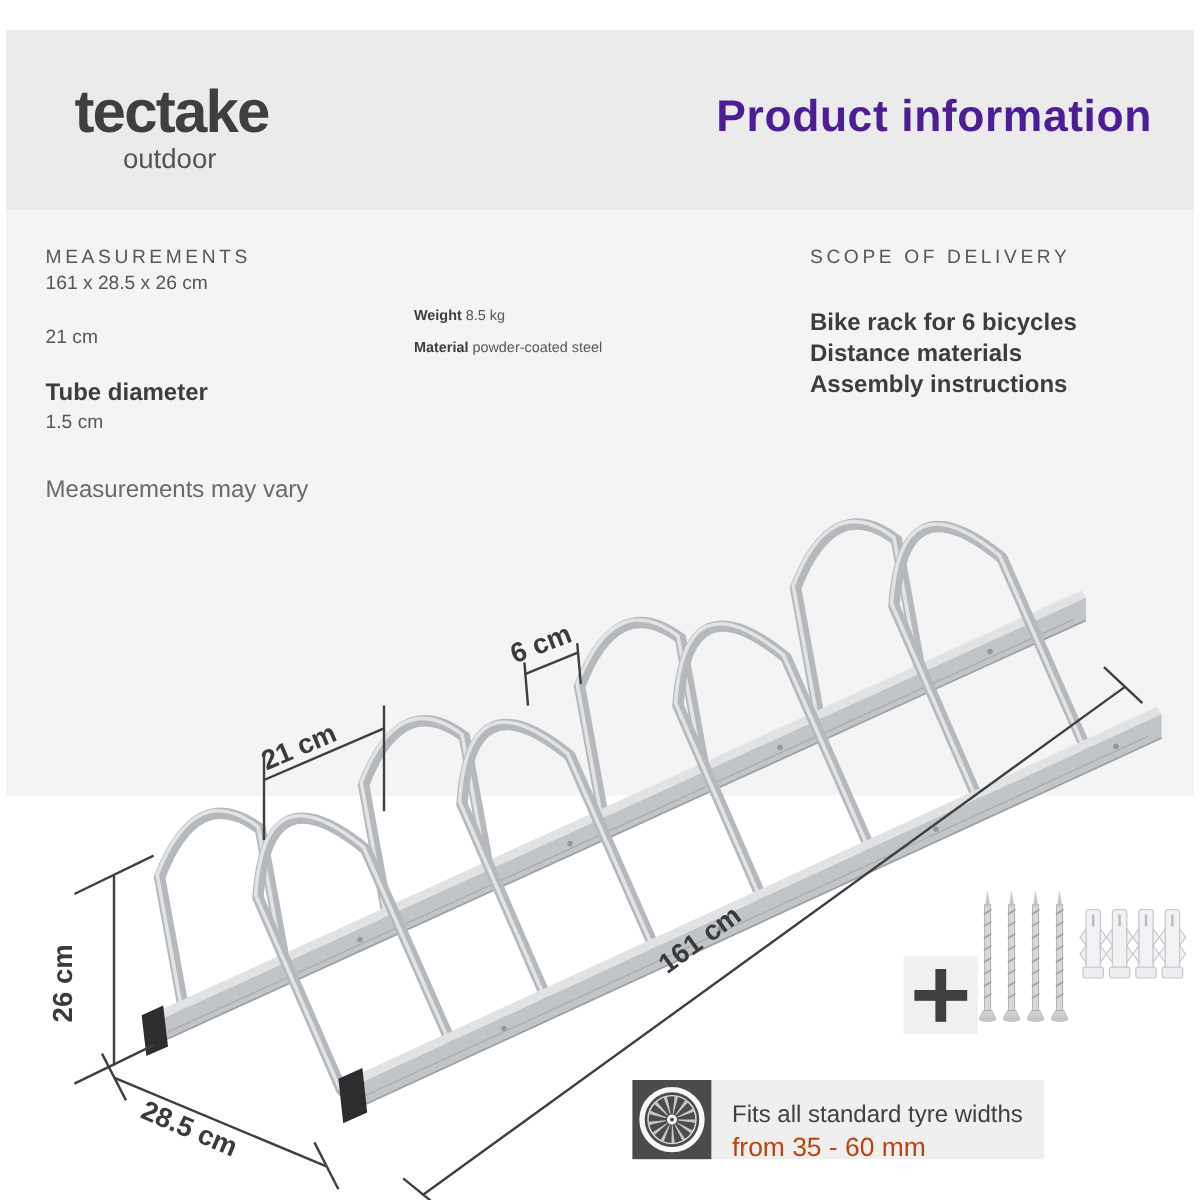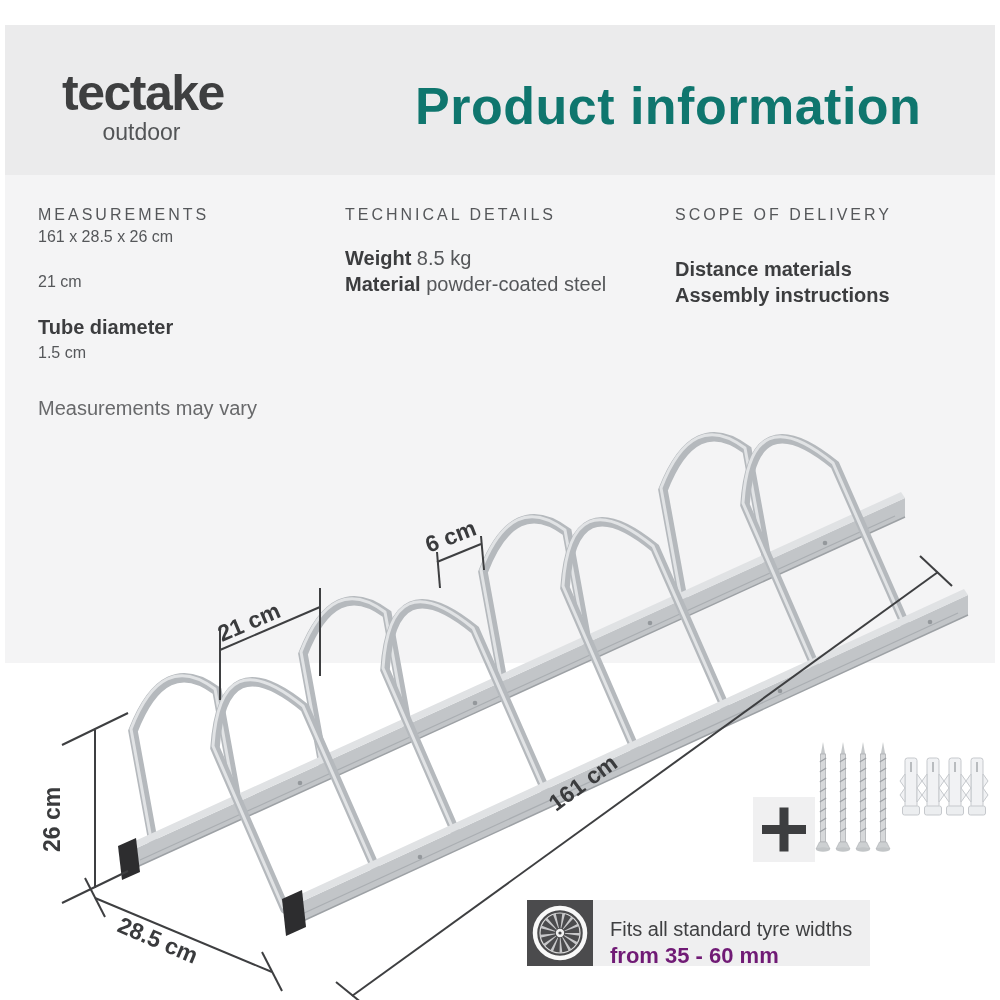--- a/index.html
+++ b/index.html
@@ -6,52 +6,52 @@
   .page{position:relative;width:1000px;height:1000px;background:#ffffff;overflow:hidden;
         font-family:"Liberation Sans",sans-serif;}
   .band{position:absolute;left:5px;right:5px;}
   .band.header{top:25px;height:150px;background:#ebebec;}
   .band.content{top:175px;height:488px;background:#f4f4f5;}
 
   .logo{position:absolute;left:62px;top:68px;}
   .logo-main{font-size:50px;font-weight:700;letter-spacing:-1.5px;color:#3e3f40;line-height:1;}
   .logo-sub{font-size:23px;color:#525456;text-align:center;line-height:1;margin-top:3px;padding-right:3px;}
 
-  .page-title{position:absolute;left:415px;top:76px;width:545px;text-align:left;
-              font-size:52px;font-weight:700;color:#0f766e;letter-spacing:.5px;}
+  .page-title{position:absolute;left:415px;top:76px;width:545px;text-align:right;
+              font-size:37px;font-weight:700;color:#4c1d95;letter-spacing:.5px;}
 
   .col{position:absolute;top:206px;}
   .col1{left:38px;width:292px;}
   .col2{left:345px;width:315px;}
   .col3{left:675px;width:300px;}
   .col-heading{font-size:16px;font-weight:400;letter-spacing:3px;color:#55575a;}
   .spec-item{margin-top:0;}
   .col1 .spec-item:first-of-type{margin-top:30px;}
   .spec-label{font-size:20px;font-weight:700;color:#3c3d3f;line-height:26px;}
   .spec-value{font-size:16px;color:#55575a;line-height:26px;margin-bottom:19px;}
   .note{margin-top:31px;font-size:20px;color:#68696b;}
-  .inline-specs{margin-top:21px;font-size:20px;color:#55575a;line-height:26px;}
+  .inline-specs{margin-top:44px;font-size:12px;color:#55575a;line-height:26px;}
   .inline-specs b{color:#3c3d3f;}
   .bold-lines{margin-top:32px;font-size:20px;font-weight:700;color:#3c3d3f;line-height:26px;}
 
   .diagram-svg{position:absolute;left:0;top:0;width:1000px;height:1000px;}
   .tube-b{stroke:#b5b9bd;stroke-width:9.5;fill:none;stroke-linecap:round;}
   .tube-h{stroke:#e1e3e5;stroke-width:3;fill:none;stroke-linecap:round;}
   .dim{stroke:#3e3f41;stroke-width:2;fill:none;}
   .dim-label{font-family:"Liberation Sans",sans-serif;font-size:23px;font-weight:700;fill:#3a3b3d;}
 
   .plusbox{position:absolute;left:753px;top:797px;width:62px;height:65px;background:#f0f0f1;
            display:flex;align-items:center;justify-content:center;}
 
   .badge{position:absolute;left:527px;top:900px;display:flex;}
   .badge-icon{width:66px;height:66px;background:#4b4b4d;flex:0 0 auto;}
   .badge-body{min-width:277px;height:66px;background:#efeff0;box-sizing:border-box;
               padding:0 18px 0 17px;display:flex;flex-direction:column;justify-content:center;white-space:nowrap;}
   .badge-line1{font-size:20px;color:#3f4042;line-height:26px;margin-top:18px;}
-  .badge-line2{font-size:22px;font-weight:700;color:#701a75;line-height:27px;}
+  .badge-line2{font-size:22px;font-weight:400;color:#c2410c;line-height:27px;}
 </style>
 </head>
 <body>
 
 <div class="page">
 
   <div class="band header"></div>
   <div class="band content"></div>
 
   <div class="logo">
@@ -70,30 +70,30 @@
       <div class="spec-value">21 cm</div>
     </div>
     <div class="spec-item">
       <div class="spec-label">Tube diameter</div>
       <div class="spec-value">1.5 cm</div>
     </div>
     <div class="note">Measurements may vary</div>
   </div>
 
   <div class="col col2">
-    <div class="col-heading">TECHNICAL DETAILS</div>
     <div class="inline-specs">
       <div><b>Weight</b> <span>8.5 kg</span></div>
       <div><b>Material</b> <span>powder-coated steel</span></div>
     </div>
   </div>
 
   <div class="col col3">
     <div class="col-heading">SCOPE OF DELIVERY</div>
     <div class="bold-lines">
+      <div>Bike rack for 6 bicycles</div>
       <div>Distance materials</div>
       <div>Assembly instructions</div>
     </div>
   </div>
 
   <svg class="diagram-svg" viewBox="0 0 1000 1000">
     <defs>
       <g id="screw">
         <polygon points="-2.5,756 2.5,756 0,742" fill="#c6c9cb"></polygon>
         <rect x="-2.5" y="754" width="5" height="88" fill="#d6d8da" stroke="#aeb1b4" stroke-width="0.8"></rect>

